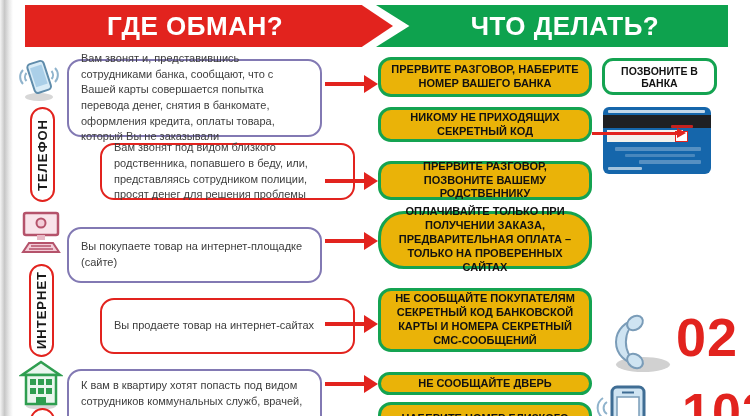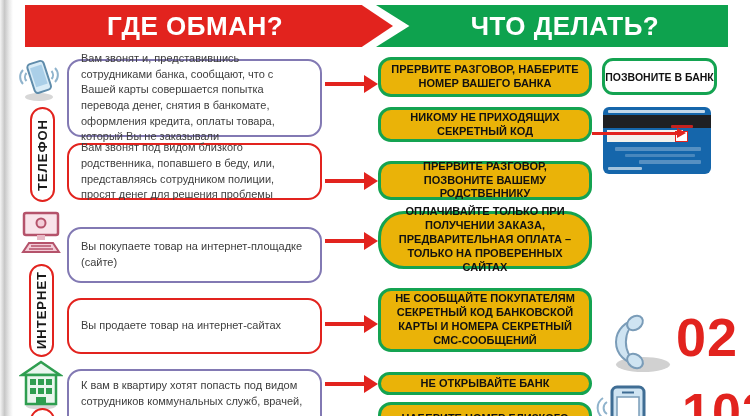--- a/index.html
+++ b/index.html
@@ -19,21 +19,21 @@
   
   .pill{position:absolute;width:25px;border:2.5px solid #e2231e;border-radius:14px;background:#fff;
     display:flex;align-items:center;justify-content:center;box-sizing:border-box;}
   .pill span{writing-mode:vertical-rl;transform:rotate(180deg);font-weight:bold;font-size:13px;
     letter-spacing:1px;color:#1a1a1a;white-space:nowrap;}
   
   .scam-box{position:absolute;left:67px;width:255px;background:#fff;border-radius:14px;
     box-sizing:border-box;display:flex;align-items:center;
     font-size:11px;line-height:1.42;color:#3d3d3d;padding:7px 12px;}
   .scam-purple{border:2.5px solid #8279b3;}
-  .scam-red{border:2.5px solid #e2231e;}
+  .scam-red{border:2.5px solid #e2231e;margin-left:33px;}
   
   .action-box{position:absolute;left:378px;width:214px;background:#eab308;border:3.5px solid #14a351;
     border-radius:13px;box-sizing:border-box;display:flex;align-items:center;justify-content:center;
     text-align:center;font-weight:bold;font-size:11px;line-height:1.27;color:#111;padding:3px 10px;}
   .side-box{position:absolute;background:#fff;border:3.5px solid #14a351;border-radius:11px;
     box-sizing:border-box;display:flex;align-items:center;justify-content:center;text-align:center;
     font-weight:bold;font-size:10.5px;color:#111;}
   
   .arrow{position:absolute;height:4px;background:#e2231e;}
   .arrow::after{content:'';position:absolute;right:-13px;top:50%;transform:translateY(-50%);
@@ -106,21 +106,21 @@
     <span>ПРЕРВИТЕ РАЗГОВОР, НАБЕРИТЕ НОМЕР ВАШЕГО БАНКА</span>
   </div>
   <div class="action-box" style="top:107px;height:35px;">
     <span>НИКОМУ НЕ ПРИХОДЯЩИХ СЕКРЕТНЫЙ КОД</span>
   </div>
   <div class="action-box" style="top:161px;height:39px;">
     <span>ПРЕРВИТЕ РАЗГОВОР, ПОЗВОНИТЕ ВАШЕМУ РОДСТВЕННИКУ</span>
   </div>
 
   <div class="side-box" style="left:602px;top:58px;width:115px;height:37px;">
-    <span>ПОЗВОНИТЕ В БАНК</span>
+    <span>ПОЗВОНИТЕ В БАНКА</span>
   </div>
 
   <div class="card">
     <div class="toptext"></div>
     <div class="magstripe"></div>
     <div class="sig"></div>
     <div class="cvv-label"></div>
     <div class="cvv"></div>
     <div class="l1"></div>
     <div class="l2"></div>
@@ -192,21 +192,21 @@
       <span></span>
     </div>
 
   <div class="scam-box scam-purple" style="top:369px;height:62px;align-items:flex-start;">
     <span>К вам в квартиру хотят попасть под видом сотрудников коммунальных служб, врачей,</span>
   </div>
 
   <div class="arrow" style="left:325px;top:382px;width:40px;"></div>
 
   <div class="action-box" style="top:372px;height:23px;">
-    <span>НЕ ОТКРЫВАЙТЕ БАНК</span>
+    <span>НЕ СООБЩАЙТЕ ДВЕРЬ</span>
   </div>
   <div class="action-box" style="top:402px;height:40px;align-items:flex-start;padding-top:7px;">
     <span>НАБЕРИТЕ НОМЕР БЛИЗКОГО</span>
   </div>
 
   <div class="icon" style="left:596px;top:384px;">
     <svg width="52" height="44" viewBox="0 0 52 44">
       <path d="M 7 14 a 12 12 0 0 0 0 20" fill="none" stroke="#8fb3cc" stroke-width="2"></path>
       <path d="M 11 18 a 7 7 0 0 0 0 12" fill="none" stroke="#8fb3cc" stroke-width="2"></path>
       <rect x="16" y="3" width="32" height="44" rx="5" fill="#cfe4f2" stroke="#3f6d94" stroke-width="3"></rect>

